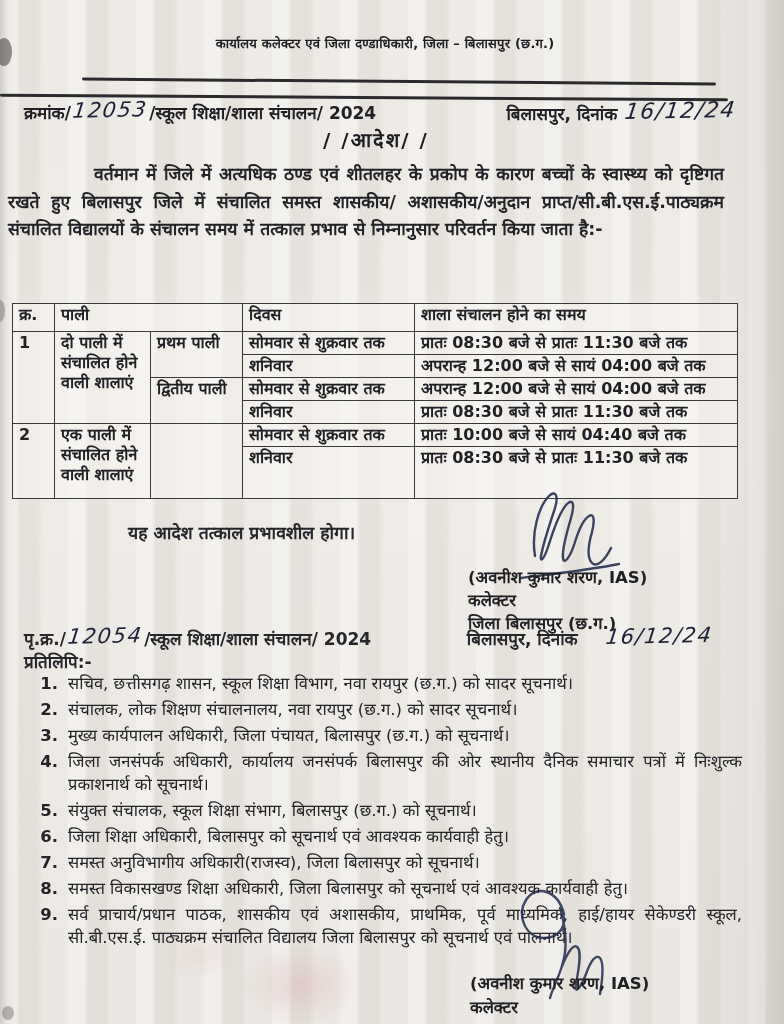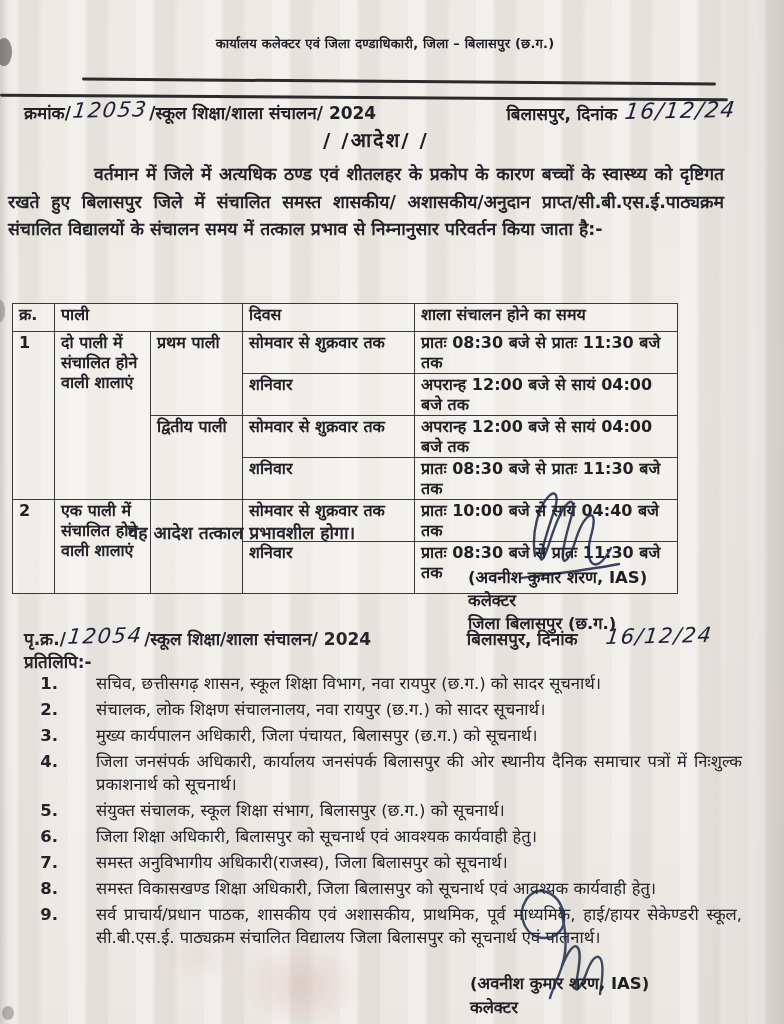--- a/index.html
+++ b/index.html
@@ -50,21 +50,21 @@
   }
 
   .body-para {
     top:161px; left:8px; width:716px;
     font-size:17.5px; line-height:27.5px; font-weight:700;
     text-align:justify; text-indent:86px; color:#232328;
   }
 
   
   .timetable {
-    top:303px; left:12px; width:666px;
+    top:303px; left:12px; width:726px;
     border-collapse:collapse; table-layout:fixed;
     font-size:16px; font-weight:600; color:#202025;
     background:rgba(248,246,242,0.55);
   }
   .timetable td {
     border:1.6px solid #39393c; padding:1px 6px 0 6px;
     vertical-align:top; line-height:20px; overflow:hidden;
   }
   .timetable .c-sr  { width:42px; }
   .timetable .c-cat { width:96px; }
@@ -92,21 +92,21 @@
   .ref-row2 {
     top:626px; left:24px; width:690px; display:flex;
     justify-content:space-between; font-size:17px; font-weight:600;
   }
   .ref-row2 .date-gap { display:inline-block; width:26px; }
   .copy-label { top:650px; left:24px; font-size:17px; font-weight:600;text-align:center; }
 
   .copies { top:672px; left:36px; width:706px; font-size:16.5px; font-weight:500; }
   .copy-item { display:flex; margin-bottom:3px; line-height:23px; color:#232328; }
   .copy-item .num { width:32px; text-align:right; padding-right:10px; flex:none; font-weight:600; }
-  .copy-item .txt { flex:1; text-align:justify;margin-left:28px; }
+  .copy-item .txt { flex:1; text-align:justify; }
 
   
   .smudge { border-radius:50%; }
   .smudge-tl { top:38px; left:-4px; width:16px; height:28px; background:rgba(62,60,56,0.55); }
   .smudge-bl { top:1006px; left:2px; width:12px; height:14px; background:rgba(95,92,88,0.40); }
   .smudge-l2 { top:300px; left:-5px; width:10px; height:22px; background:rgba(80,78,74,0.35); }
 </style>
 </head>
 <body>
 

